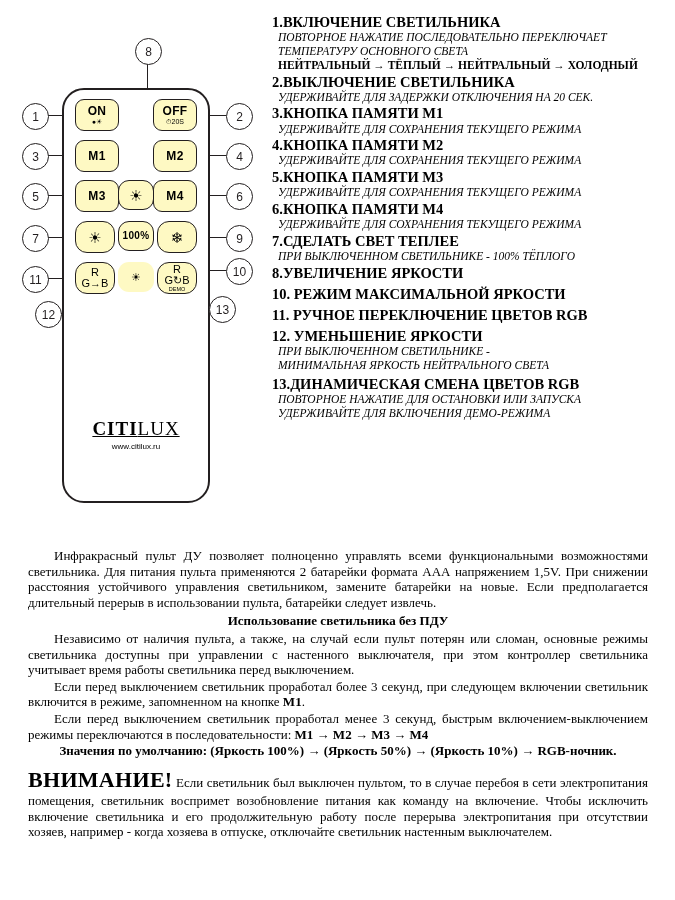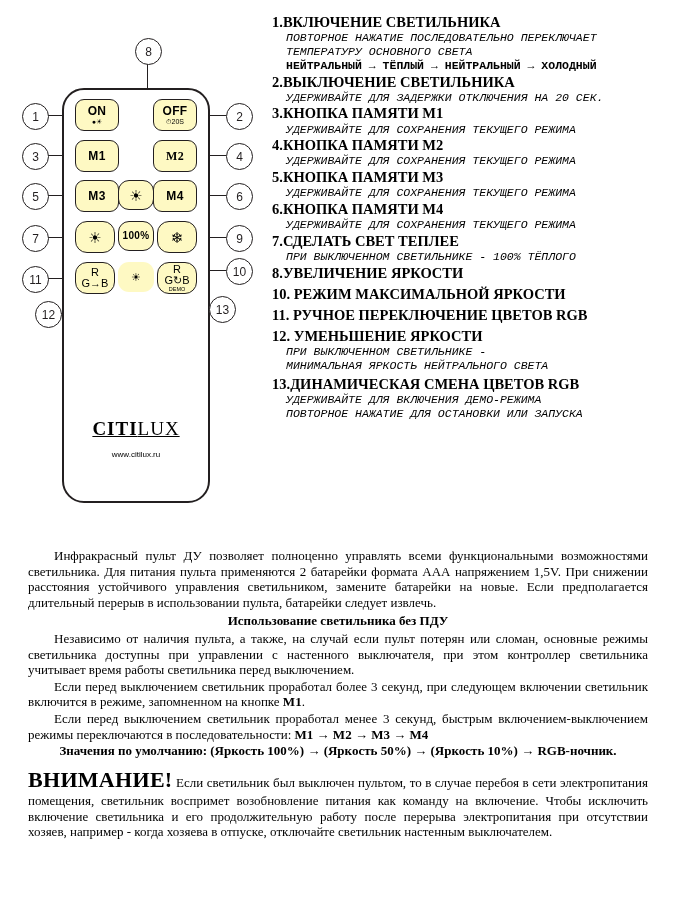--- a/index.html
+++ b/index.html
@@ -117,43 +117,42 @@
     font-family: "Liberation Serif", serif;
   }
   .brand .name {
     font-size: 19px;
     letter-spacing: 1px;
     text-decoration: underline;
   }
   .brand .name b { font-weight: bold; }
   .brand .site {
     font-size: 8px;
-    margin-top: 10px;
+    margin-top: 2px;
     font-family: "Liberation Sans", sans-serif;
   }
 
   
   .legend {
     position: absolute;
     left: 272px;
     top: 14px;
     width: 400px;
   }
   .legend .item { margin-bottom: 1px; }
   .legend .t {
     font-weight: bold;
     font-size: 14.5px;
     line-height: 1.18;
   }
   .legend .d {
     font-style: italic;
     font-size: 11.5px;
     line-height: 1.2;
-    margin-left: 14px;
-    font-family: Liberation Mono, monospace;
+    margin-left: 6px;
   }
 
   
   .body-text {
     position: absolute;
     left: 28px;
     top: 548px;
     width: 620px;
     font-size: 13px;
     line-height: 1.2;
@@ -216,21 +215,21 @@
       <span class="sub">●☀</span>
     </div>
     <div class="btn btn-sq" style="left:153px; top:99px;">
       <span class="lbl">OFF</span>
       <span class="sub">⏱20S</span>
     </div>
 
     <div class="btn btn-sq" style="left:75px; top:140px;">
       <span class="lbl">M1</span>
     </div>
-    <div class="btn btn-sq" style="left:153px; top:140px;font-family:Liberation Serif, serif;">
+    <div class="btn btn-sq" style="left:153px; top:140px;">
       <span class="lbl">M2</span>
     </div>
 
     <div class="btn btn-sq" style="left:75px; top:180px;">
       <span class="lbl">M3</span>
     </div>
     <div class="btn btn-sq" style="left:153px; top:180px;">
       <span class="lbl">M4</span>
     </div>
 
@@ -334,22 +333,22 @@
     </div>
 
     <div class="item">
       <div class="t" style="margin-top:4px;">12.  УМЕНЬШЕНИЕ ЯРКОСТИ</div>
       <div class="d">ПРИ ВЫКЛЮЧЕННОМ СВЕТИЛЬНИКЕ -</div>
       <div class="d">МИНИМАЛЬНАЯ ЯРКОСТЬ НЕЙТРАЛЬНОГО СВЕТА</div>
     </div>
 
     <div class="item">
       <div class="t" style="margin-top:3px;">13.ДИНАМИЧЕСКАЯ СМЕНА ЦВЕТОВ RGB</div>
+      <div class="d">ПОВТОРНОЕ НАЖАТИЕ ДЛЯ ОСТАНОВКИ ИЛИ ЗАПУСКА</div>
       <div class="d">УДЕРЖИВАЙТЕ ДЛЯ ВКЛЮЧЕНИЯ ДЕМО-РЕЖИМА</div>
-      <div class="d">ПОВТОРНОЕ НАЖАТИЕ ДЛЯ ОСТАНОВКИ ИЛИ ЗАПУСКА</div>
     </div>
   </div>
 
   <div class="body-text">
     <p>Инфракрасный пульт ДУ позволяет полноценно управлять всеми функциональными возможностями светильника. Для питания пульта применяются 2 батарейки формата ААА напряжением 1,5V. При снижении расстояния устойчивого управления светильником, замените батарейки на новые. Если предполагается длительный перерыв в использовании пульта, батарейки следует извлечь.</p>
 
     <p class="subhead">Использование светильника без ПДУ</p>
 
     <p>Независимо от наличия пульта, а также, на случай если пульт потерян или сломан, основные режимы светильника доступны при управлении с настенного выключателя, при этом контроллер светильника учитывает время работы светильника перед выключением.</p>
 

